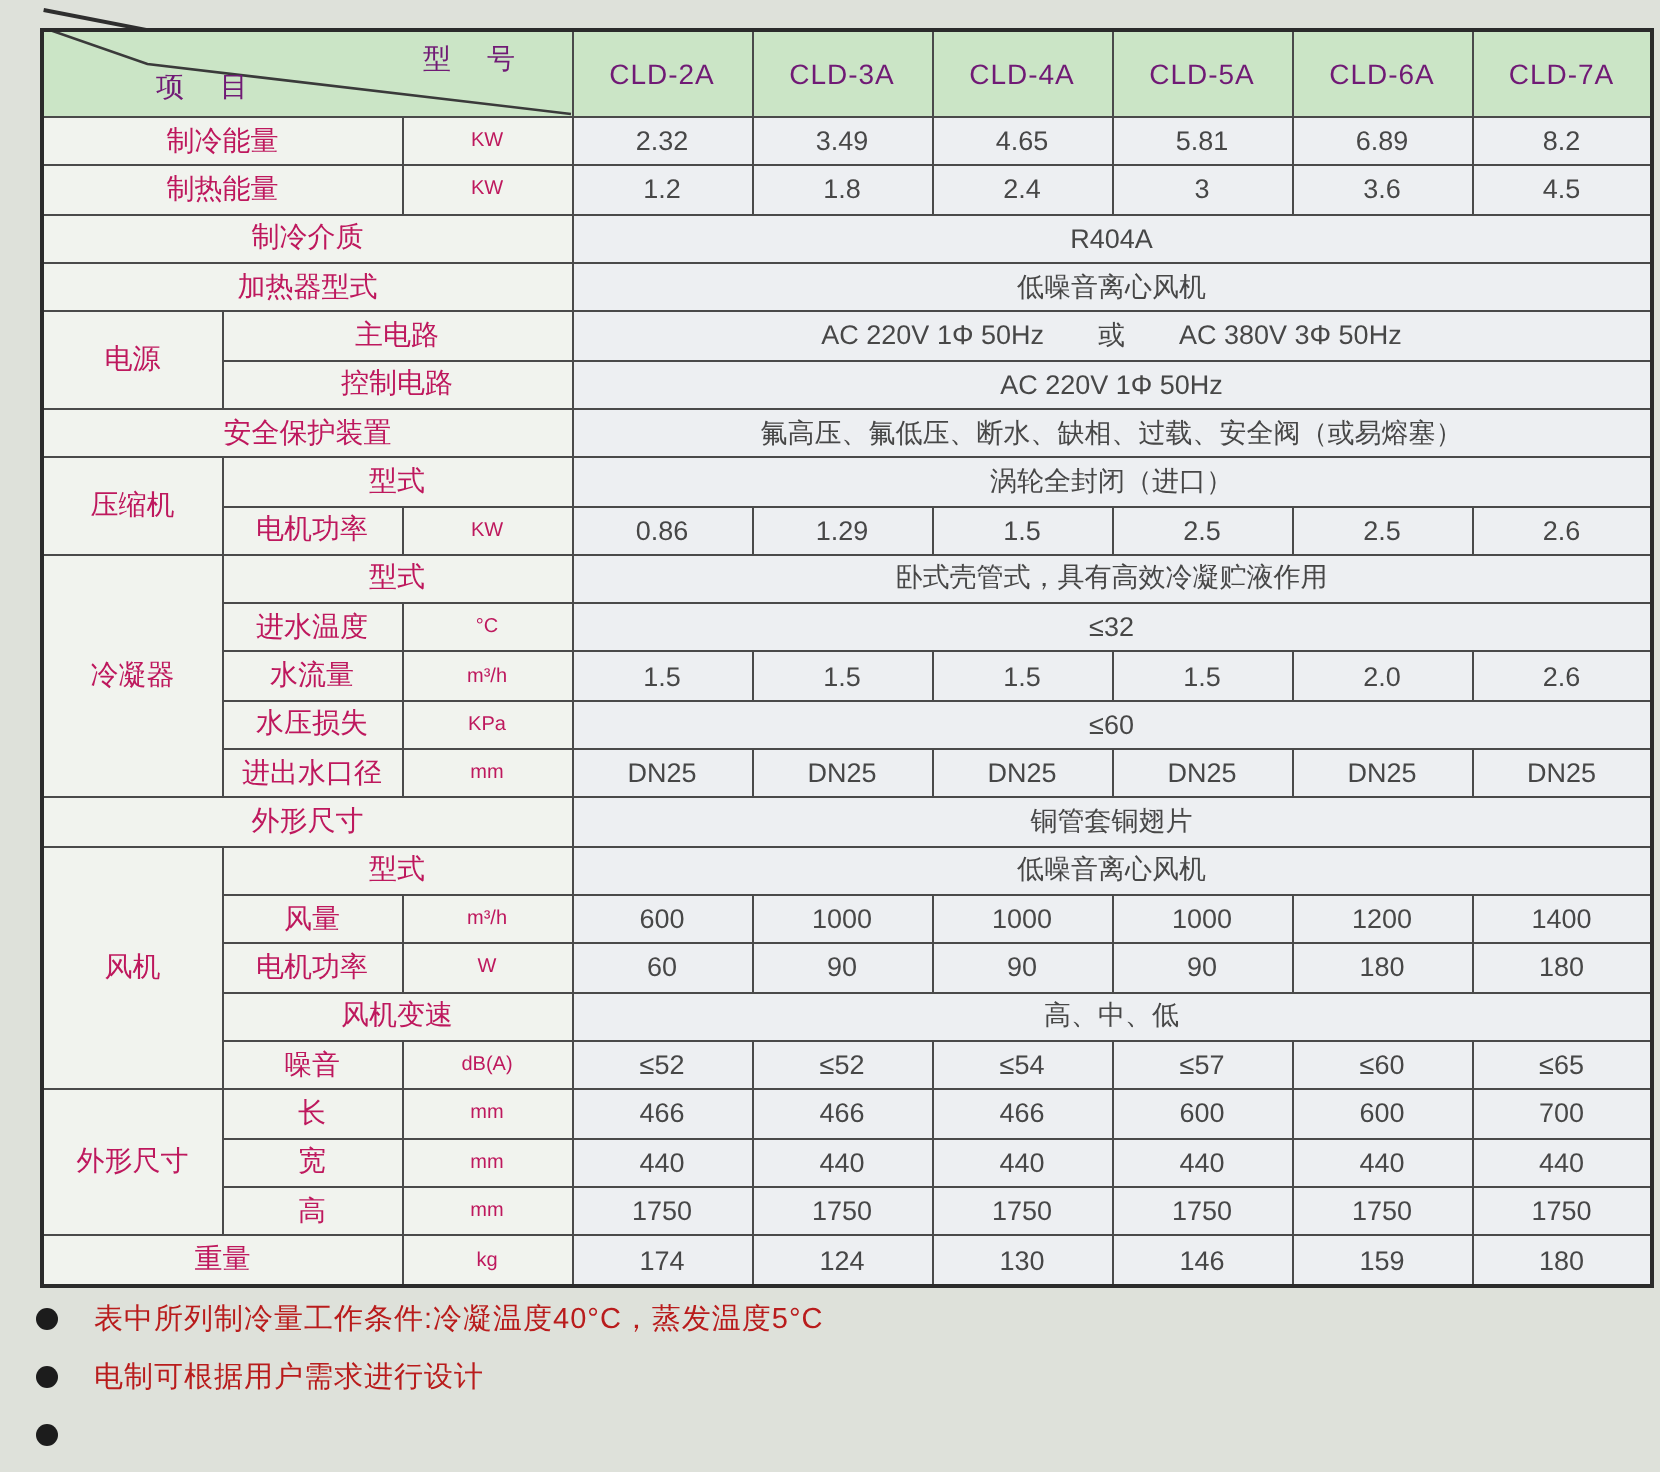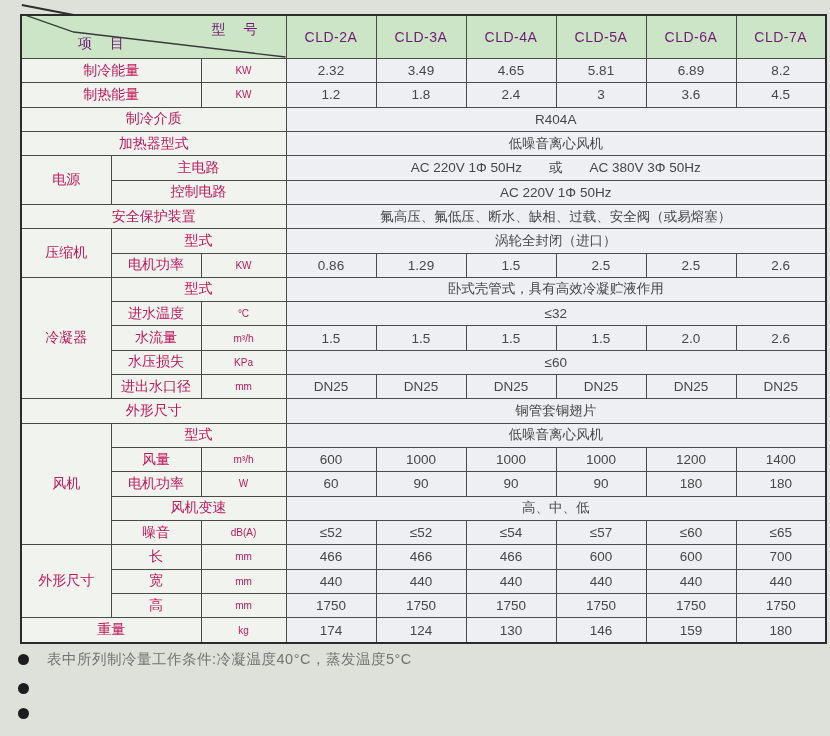--- a/index.html
+++ b/index.html
@@ -30,21 +30,21 @@
   }
   .corner{position:relative;padding:0;}
   .corner svg{position:absolute;left:0;top:0;width:100%;height:100%;}
   .corner .lbl-model{position:absolute;top:5px;right:26px;letter-spacing:2px;}
   .corner .lbl-item{position:absolute;bottom:5px;left:56px;letter-spacing:2px;margin-top:28px;}
   tbody td{font-size:13.5px;color:#3c3c3c;}
   .g,.lab,.lab2,.lab3,.unit{background:#f1f3ee;color:#be185d;font-size:14px;}
   .val,.full{background:#edeff2;color:#474747;}
   .unit{font-size:10px;}
   .notes{position:absolute;left:14px;top:650px;width:780px;}
-  .note{display:flex;align-items:flex-start;margin-bottom:10px;font-size:14.5px;color:#737373;letter-spacing:.5px;}
+  .note{display:flex;align-items:flex-start;margin-bottom:10px;font-size:14.5px;color:#b91c1c;letter-spacing:.5px;}
   .bullet{width:11px;height:11px;border-radius:50%;background:#1c1c1c;margin:4px 18px 0 4px;flex:0 0 11px;}
 </style>
 </head>
 <body>
 
 <div class="scan-edge"></div>
 
 <div class="table-wrap">
 <table>
   <colgroup>
@@ -255,17 +255,18 @@
 </table>
 </div>
 
 <div class="notes">
   <div class="note">
     <span class="bullet"></span>
     <span>表中所列制冷量工作条件:冷凝温度40°C，蒸发温度5°C</span>
   </div>
   <div class="note">
     <span class="bullet"></span>
+    <span>电制可根据用户需求进行设计</span>
   </div>
   <div class="note">
     <span class="bullet"></span>
   </div>
 </div>
 
 </body></html>

